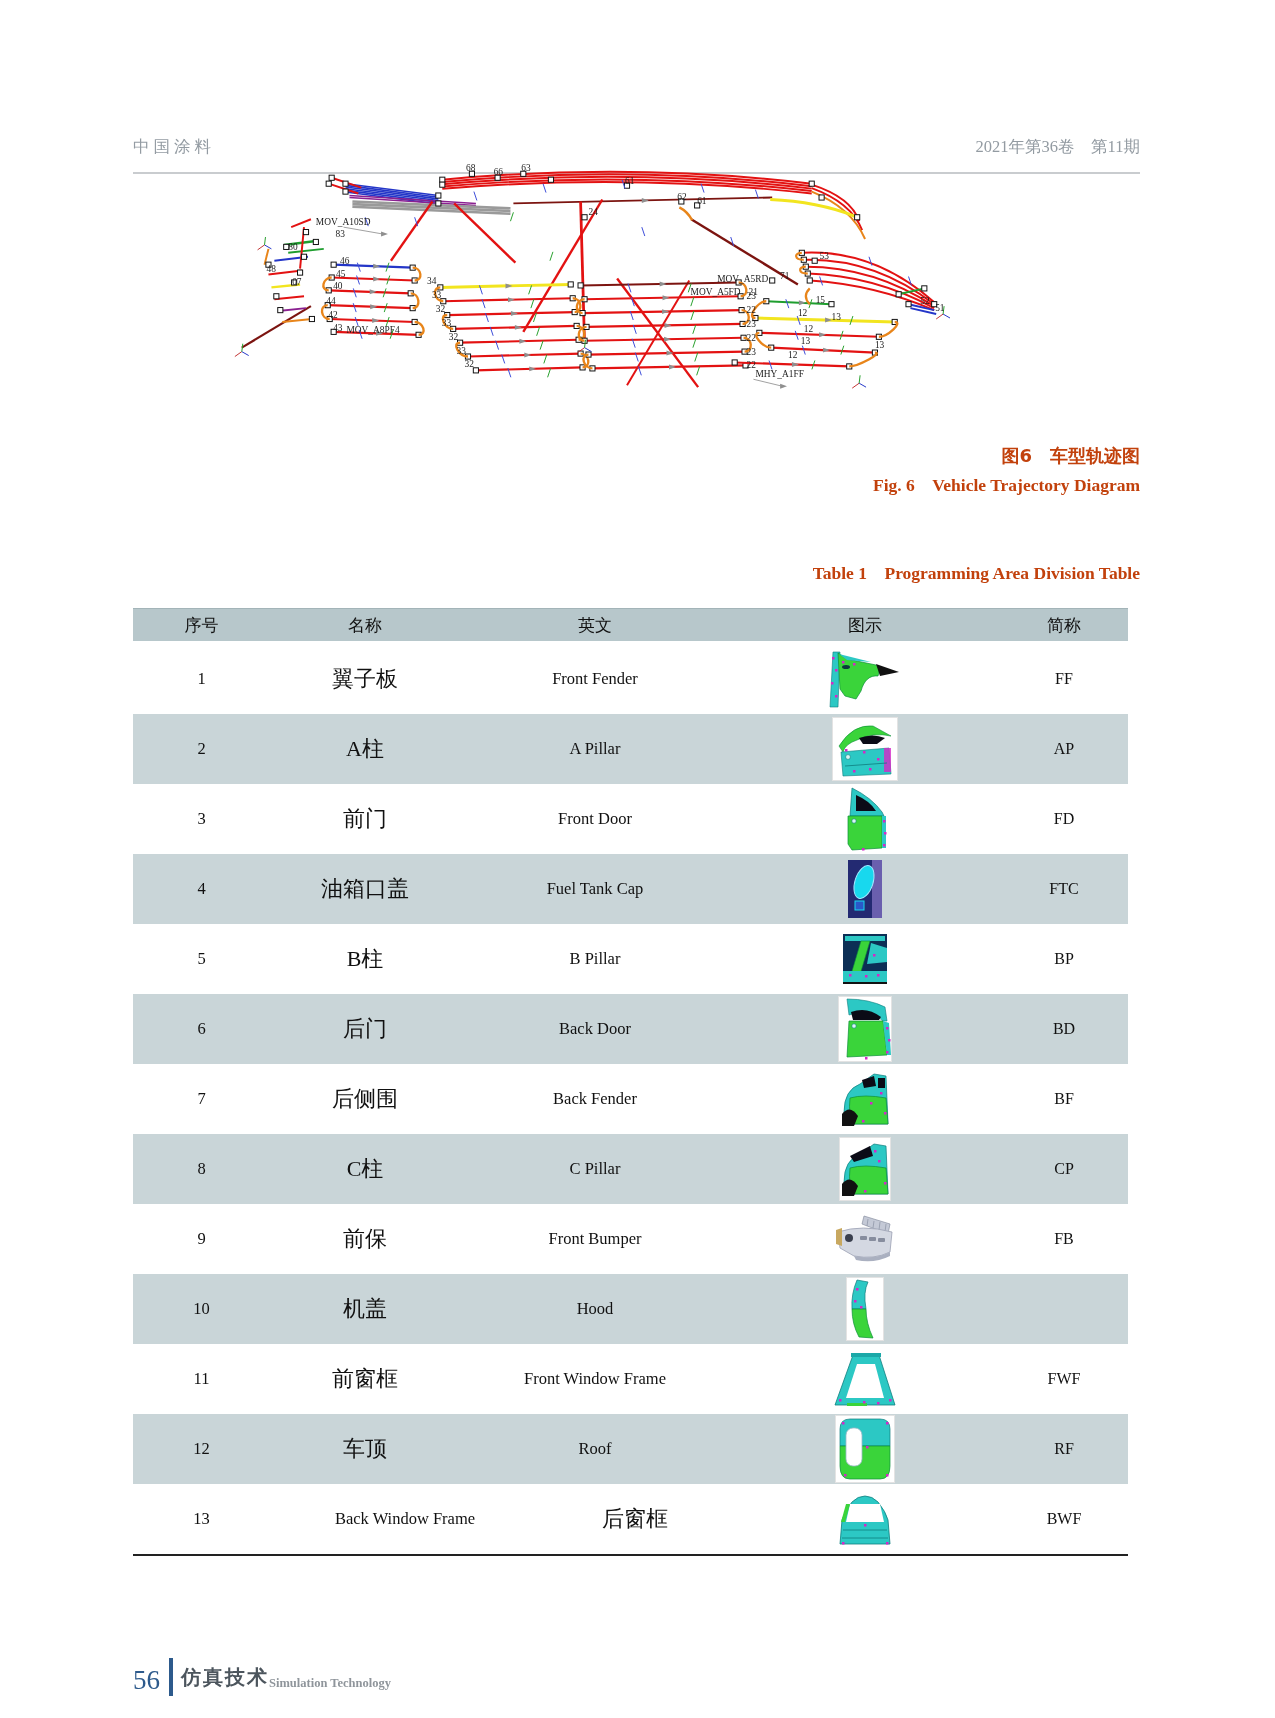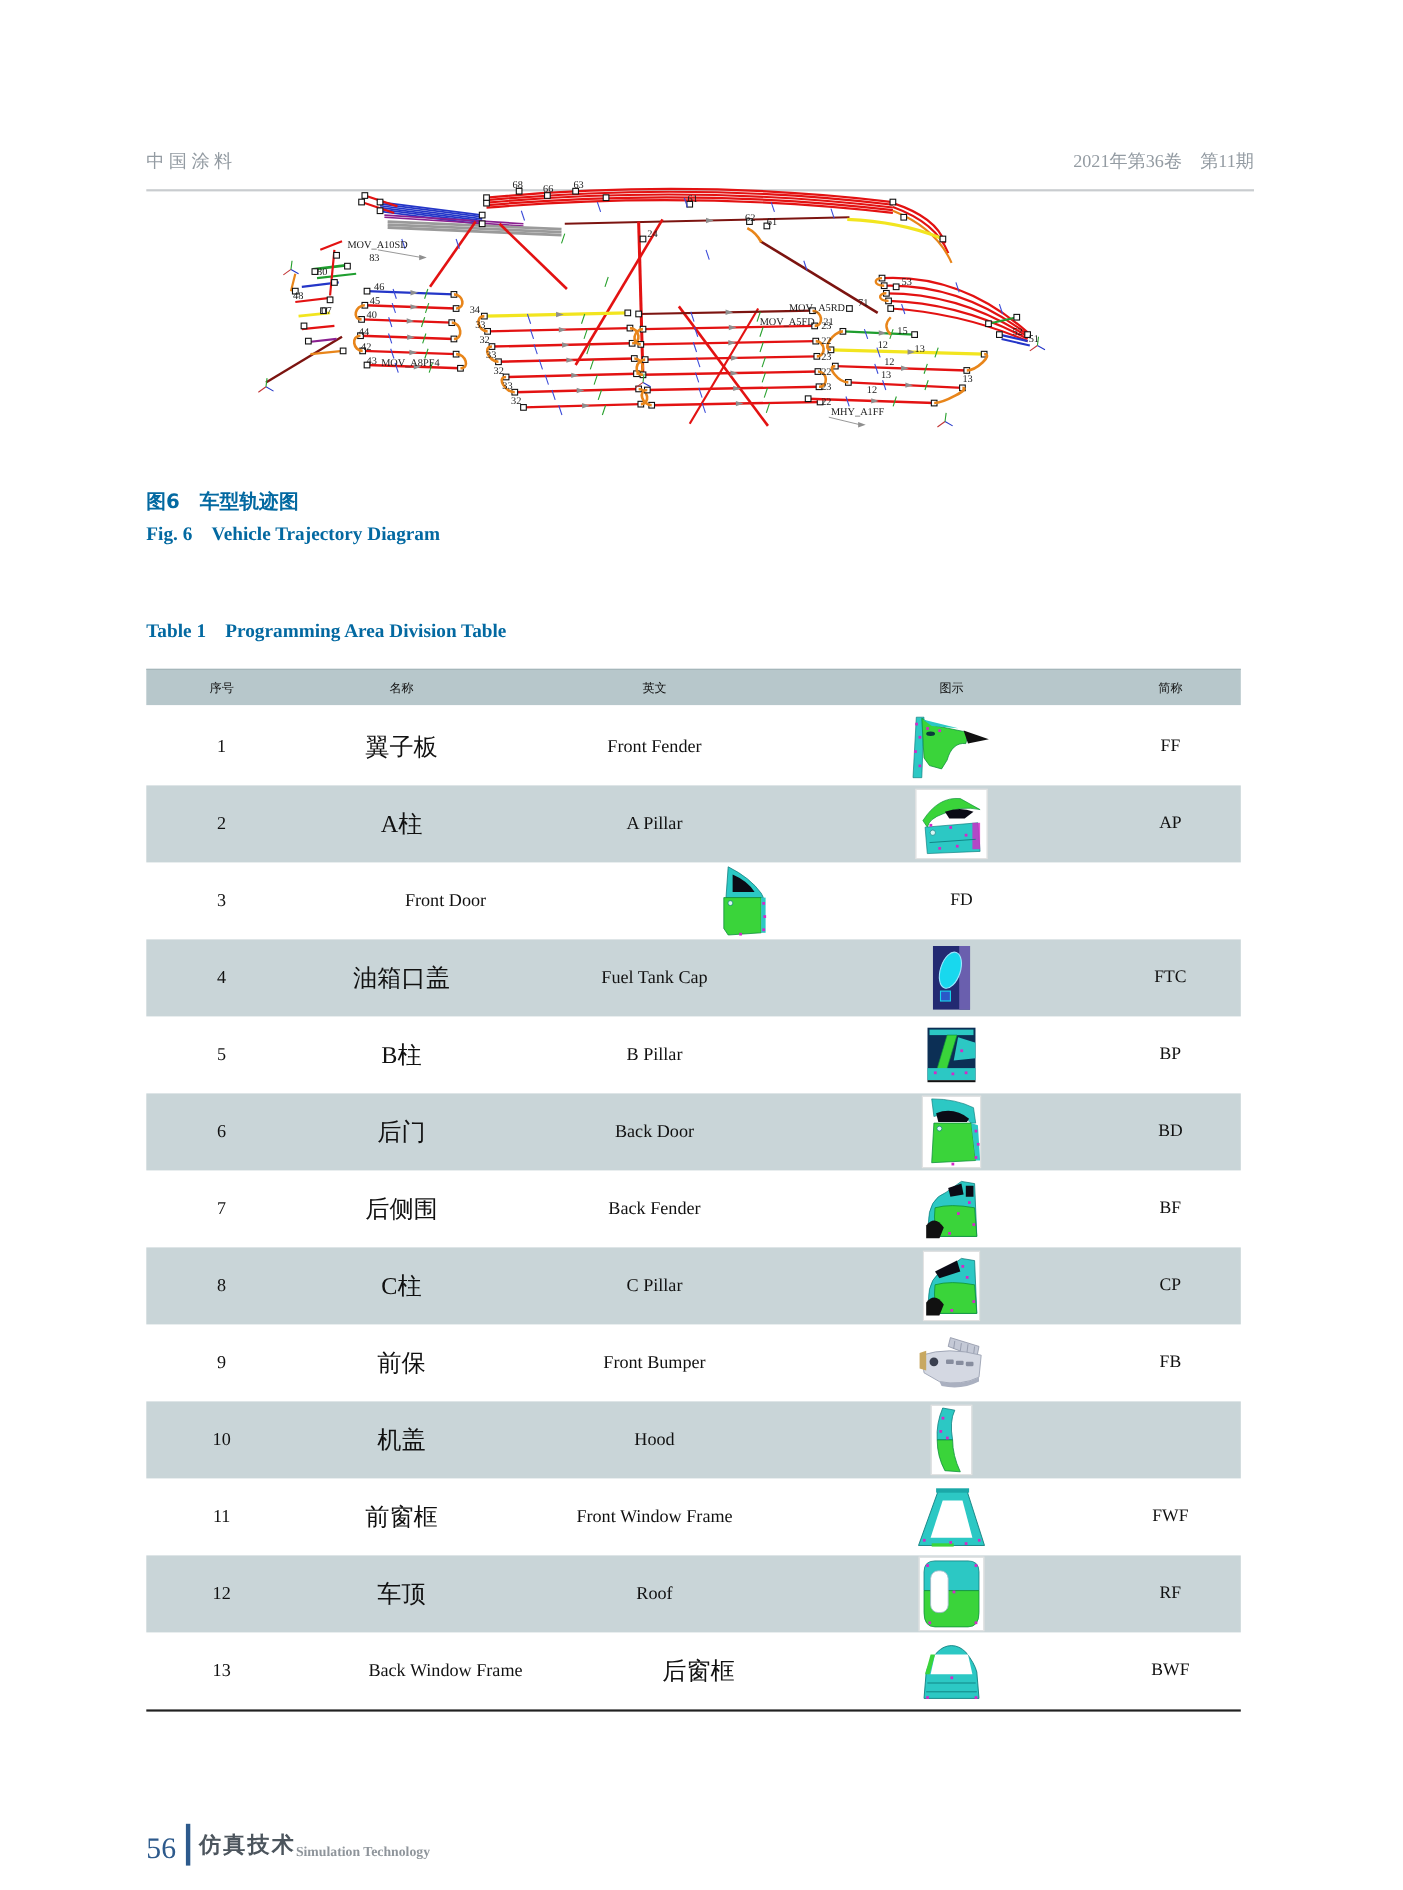--- a/index.html
+++ b/index.html
@@ -4,33 +4,33 @@
 <style>
   html,body{margin:0;padding:0}
   body{width:1275px;height:1718px;position:relative;background:#fff;
        font-family:"Liberation Serif","DejaVu Serif",serif;overflow:hidden}
   .hdr{position:absolute;left:133px;right:135px;top:136px;display:flex;
        justify-content:space-between;align-items:baseline;color:#939ba2;font-size:16.5px}
   .hdr .journal{letter-spacing:4px}
   .hdr-rule{position:absolute;left:133px;right:135px;top:172px;height:2px;background:#c9cccf}
   #traj{position:absolute;left:210px;top:158px;width:755px;height:242px;
         font-family:"Liberation Serif","DejaVu Serif",serif}
-  .capblock{position:absolute;left:133px;width:1007px;text-align:left;color:#0369a1}
+  .capblock{position:absolute;left:133px;width:1007px;text-align:right;color:#c2410c}
   .cap-cn{font:bold 18px "DejaVu Sans","Liberation Sans",sans-serif}
   .cap-en{font:bold 17.5px "Liberation Serif","DejaVu Serif",serif;margin-top:5px}
   .fig-cap{top:444px}
   .tbl-cap{top:556px}
   .tbl{position:absolute;left:133px;top:608px;width:995px;border-bottom:2px solid #222}
   .thead{display:flex;height:32px;background:#b7c7cb;margin-bottom:3px;
          border-top:1px solid #a3b4b8}
   .trow{display:flex;height:70px}
   .trow:nth-child(even){background:#c9d5d8}
   .c{display:flex;align-items:center;justify-content:center;color:#111;font-size:16.5px}
   .c1{width:137px}.c2{width:190px;font-size:22px}.c3{width:270px}.c4{width:270px}.c5{width:128px;font-size:16px}
-  .thead .c{font-size:11px}
+  .thead .c{font-size:17px}
   .illbox{display:flex;align-items:center;justify-content:center}
   .wframe{background:#fff;outline:1px solid #e3e3e3}
   .footer{position:absolute;left:133px;top:1658px;display:flex;align-items:center}
   .pageno{font:27px "Liberation Serif","DejaVu Serif",serif;color:#2d5a8c;margin-right:9px;margin-top:6px}
   .fbar{width:4px;height:38px;background:#2d5a8c;margin-right:8px}
   .fcol{display:flex;flex-direction:row;justify-content:center}
   .fcn{font:bold 20px "DejaVu Sans","Liberation Sans",sans-serif;color:#4c555d;letter-spacing:2px}
   .fen{font:bold 12.5px "Liberation Serif","DejaVu Serif",serif;color:#8f959b;margin-top:12px}
 </style>
 </head>
@@ -448,20 +448,21 @@
               <rect x="30" y="33" width="2.5" height="2.5" fill="#d428c8"></rect>
               <rect x="44" y="40" width="2.5" height="2.5" fill="#d428c8"></rect>
               <rect x="20" y="52" width="2.5" height="2.5" fill="#d428c8"></rect>
               <rect x="36" y="50" width="2.5" height="2.5" fill="#d428c8"></rect>
             </svg>
           </div>
      <div class="c c5">AP</div>
    </div>
         <div class="trow">
      <div class="c c1">3</div>
+     <div class="c c2">前门</div>
      <div class="c c3">Front Door</div>
      <div class="c c4 illbox">
             <svg width="46" height="66" viewBox="0 0 46 66">
    <path d="M10,2 Q30,12 40,26 L42,30 8,30 Z" fill="#2cc8c4" stroke="#0e7d7d" stroke-width="0.7"></path>
    <path d="M14,9 Q28,15 34,25 L14,25 Z" fill="#0b0b16"></path>
    <path d="M6,30 L40,30 40,62 10,64 6,58 Z" fill="#3ad43a" stroke="#0b8f3a" stroke-width="0.7"></path>
    <rect x="40" y="30" width="4" height="32" fill="#2cc8c4"></rect>
    <circle cx="12" cy="35" r="2.2" fill="#d8f6f4" stroke="#0e7d7d" stroke-width="0.6"></circle>
    <rect x="41" y="34" width="2.5" height="2.5" fill="#d428c8"></rect>
               <rect x="42" y="46" width="2.5" height="2.5" fill="#d428c8"></rect>

